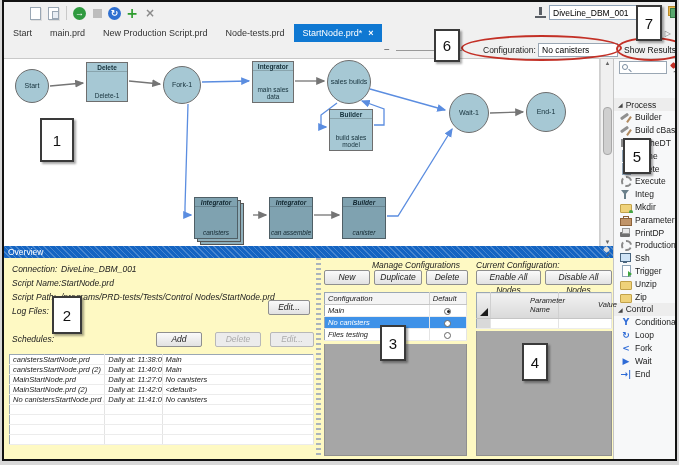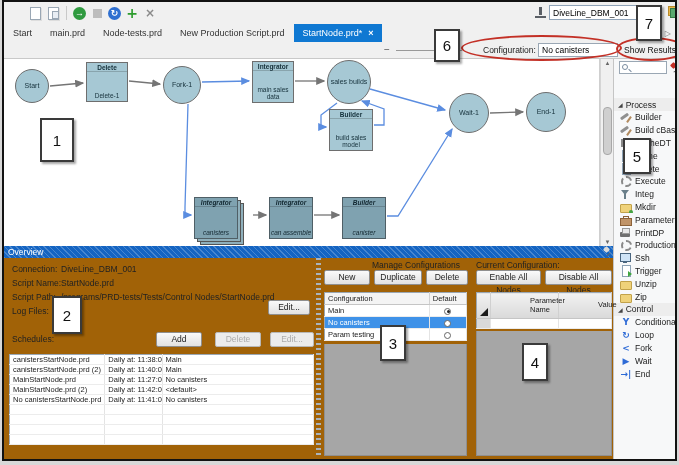--- a/index.html
+++ b/index.html
@@ -83,21 +83,21 @@
   .pi-printer::before{content:"";position:absolute;left:0;top:5px;width:10px;height:5px;background:#6f6f6f;border-radius:1px;}
   .pi-printer::after{content:"";position:absolute;left:2px;top:1px;width:6px;height:4px;background:#e8e8e8;border:1px solid #999;}
   .pi-monitor::before{content:"";position:absolute;left:0;top:1px;width:9px;height:7px;background:#cfe4f7;border:1px solid #49657f;}
   .pi-monitor::after{content:"";position:absolute;left:3px;bottom:1px;width:4px;height:2px;background:#49657f;}
   .pi-ctl{color:#2e6bd6;font:bold 9px/12px "DejaVu Sans",sans-serif;text-align:center;}
   
   #ovbar{position:absolute;left:0;top:244px;width:609px;height:12px;background:#1464c2;background-image:repeating-linear-gradient(45deg,rgba(255,255,255,.22) 0 1px,transparent 1px 4px);color:#fff;font-size:8.5px;line-height:12px;padding-left:4px;}
   #ovbar-pin{left:598px;top:245px;}
   #ovbar-pin::before{background:#d9d9d9;}
   
-  #bottom{position:absolute;left:0;top:256px;width:609px;height:205px;background:#a16207;}
+  #bottom{position:absolute;left:0;top:256px;width:609px;height:205px;background:#fef9c3;font-style:italic;}
   .flabel{position:absolute;left:8px;font-size:8.5px;color:#222;}
   .fvalue{position:absolute;left:57px;font-size:8.5px;color:#222;white-space:nowrap;}
   .btn{position:absolute;height:15px;background:linear-gradient(#fafafa,#e2e2e2);border:1px solid #8f8f8f;border-radius:2px;font-size:8.5px;color:#222;text-align:center;line-height:13px;cursor:pointer;}
   .btn.disabled{color:#ababab;border-color:#b8b8b8;background:#ececec;cursor:default;}
   table{border-collapse:collapse;table-layout:fixed;}
   .grid{position:absolute;background:#fff;border:1px solid #9aa7b4;font-size:7.5px;color:#222;}
   .grid th{font-weight:normal;text-align:left;background:#f4f4f4;border-right:1px solid #d0d0d0;border-bottom:1px solid #c5c5c5;padding:1px 3px;height:12px;}
   .grid td{border-right:1px solid #e4e4e4;border-bottom:1px solid #ececec;padding:0 3px;height:10px;white-space:nowrap;overflow:hidden;}
   #sched-table{left:5px;top:96px;width:305px;}
   #splitter{position:absolute;left:312px;top:0;width:5px;height:199px;background:repeating-linear-gradient(180deg,#aab4bd 0 2px,transparent 2px 5px);}
@@ -134,22 +134,22 @@
         <span class="tbi tb-close">×</span>
       </span>
     <span class="plug"></span>
     <input id="conn-input" readonly="" value="DiveLine_DBM_001" style="">
     <span class="tb-right-icon"></span>
   </div>
 
   <div id="tabbar">
       <div class="tab"><span>Start</span></div>
       <div class="tab"><span>main.prd</span></div>
+      <div class="tab"><span>New Production Script.prd</span></div>
       <div class="tab"><span>Node-tests.prd</span></div>
-      <div class="tab"><span>New Production Script.prd</span></div>
       <div class="tab active"><span>StartNode.prd*</span><span class="closex">×</span></div>
     </div>
   <span class="tab-scroll" style="top:27px;">▷</span>
 
   <div id="toolbar2">
     <span class="zoom-minus">−</span>
     <span class="zoom-track"></span>
     <span class="zoom-handle"></span>
     <span id="config-label">Configuration:</span>
     <input id="config-input" readonly="" value="No canisters" style="">
@@ -413,21 +413,21 @@
           </tr>
           <tr>
             <td>Main</td>
             <td style="text-align: center;"><span class="radio on"></span></td>
           </tr>
           <tr class="sel">
             <td>No canisters</td>
             <td style="text-align: center;"><span class="radio"></span></td>
           </tr>
           <tr>
-            <td>Param testing</td>
+            <td>Files testing</td>
             <td style="text-align: center;"><span class="radio"></span></td>
           </tr>
         </tbody>
       </table>
     <div class="gray-fill" style="left:320px;top:86px;width:143px;height:112px;"></div>
 
     <span id="cc-title">Current Configuration:</span>
     <span id="cc-btns"><span class="btn" style="left: 472px; top: 12px; width: 65px;">Enable All Nodes</span><span class="btn" style="left: 541px; top: 12px; width: 67px;">Disable All Nodes</span></span>
     <table class="grid" id="param-table">
       <colgroup>

